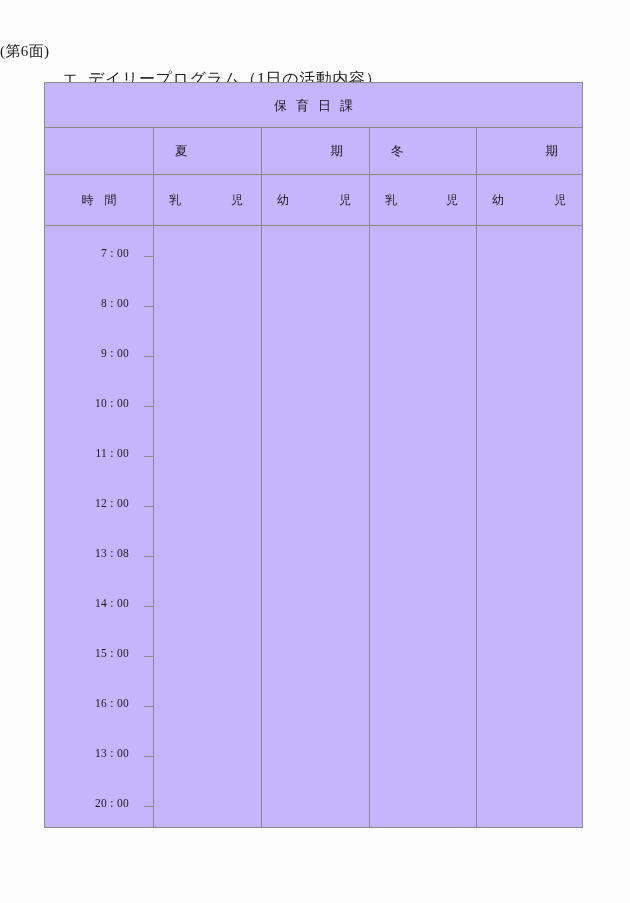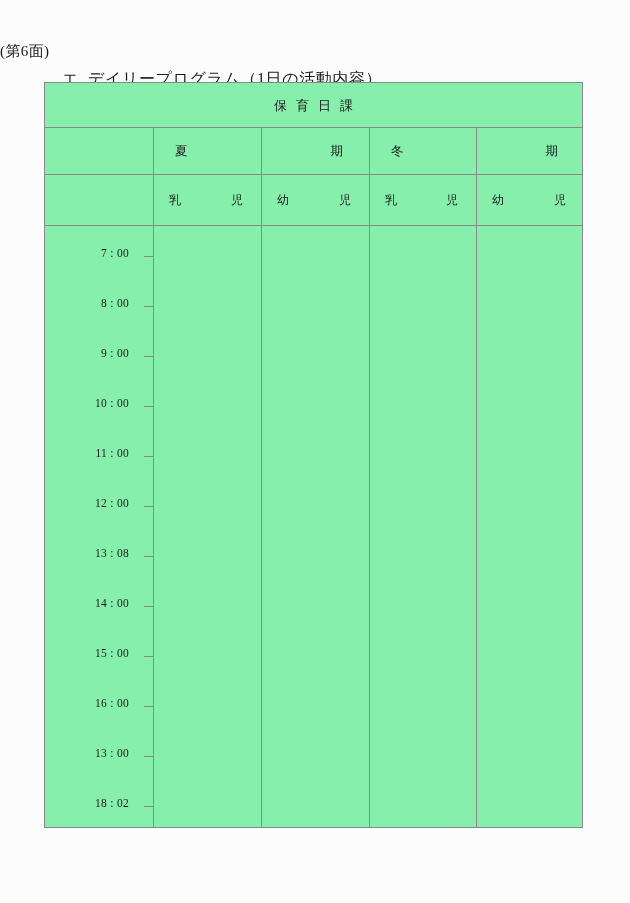--- a/index.html
+++ b/index.html
@@ -40,21 +40,21 @@
 
   
   .sched-table {
     position: absolute;
     left: 44px;
     top: 82px;
     width: 539px;
     height: 746px;
     border: 1px solid #8a8a8a;
     box-sizing: border-box;
-    background: #86efac;
+    background: #c4b5fd;
   }
 
   .hrow {
     position: absolute;
     left: 0;
     width: 100%;
     box-sizing: border-box;
     border-bottom: 1px solid #8a8a8a;
   }
   
@@ -187,20 +187,21 @@
       <span class="sp-left">夏</span>
       <span class="sp-right">期</span>
     </div>
     <div class="season-cell" style="left:324px; width:215px;">
       <span class="sp-left">冬</span>
       <span class="sp-right">期</span>
     </div>
   </div>
 
   <div class="hrow row-sub">
+    <div class="sub-cell time-head" style="left:0; width:108px;">時間</div>
 
     <div class="sub-cell" style="left:108px; width:108px;">
       <span class="sp-left">乳</span>
       <span class="sp-right">児</span>
     </div>
     <div class="sub-cell" style="left:216px; width:108px;">
       <span class="sp-left">幼</span>
       <span class="sp-right">児</span>
     </div>
     <div class="sub-cell" style="left:324px; width:107px;">
@@ -257,18 +258,18 @@
       </div>
     <div class="time-row" style="top:480px;">
         <span class="time-label">16 : 00</span>
         <span class="tick"></span>
       </div>
     <div class="time-row" style="top:530px;">
         <span class="time-label">13 : 00</span>
         <span class="tick"></span>
       </div>
     <div class="time-row" style="top:580px;">
-        <span class="time-label">18 : 02</span>
+        <span class="time-label">20 : 00</span>
         <span class="tick"></span>
       </div>
   </div>
 
 </div>
 
 </body></html>

